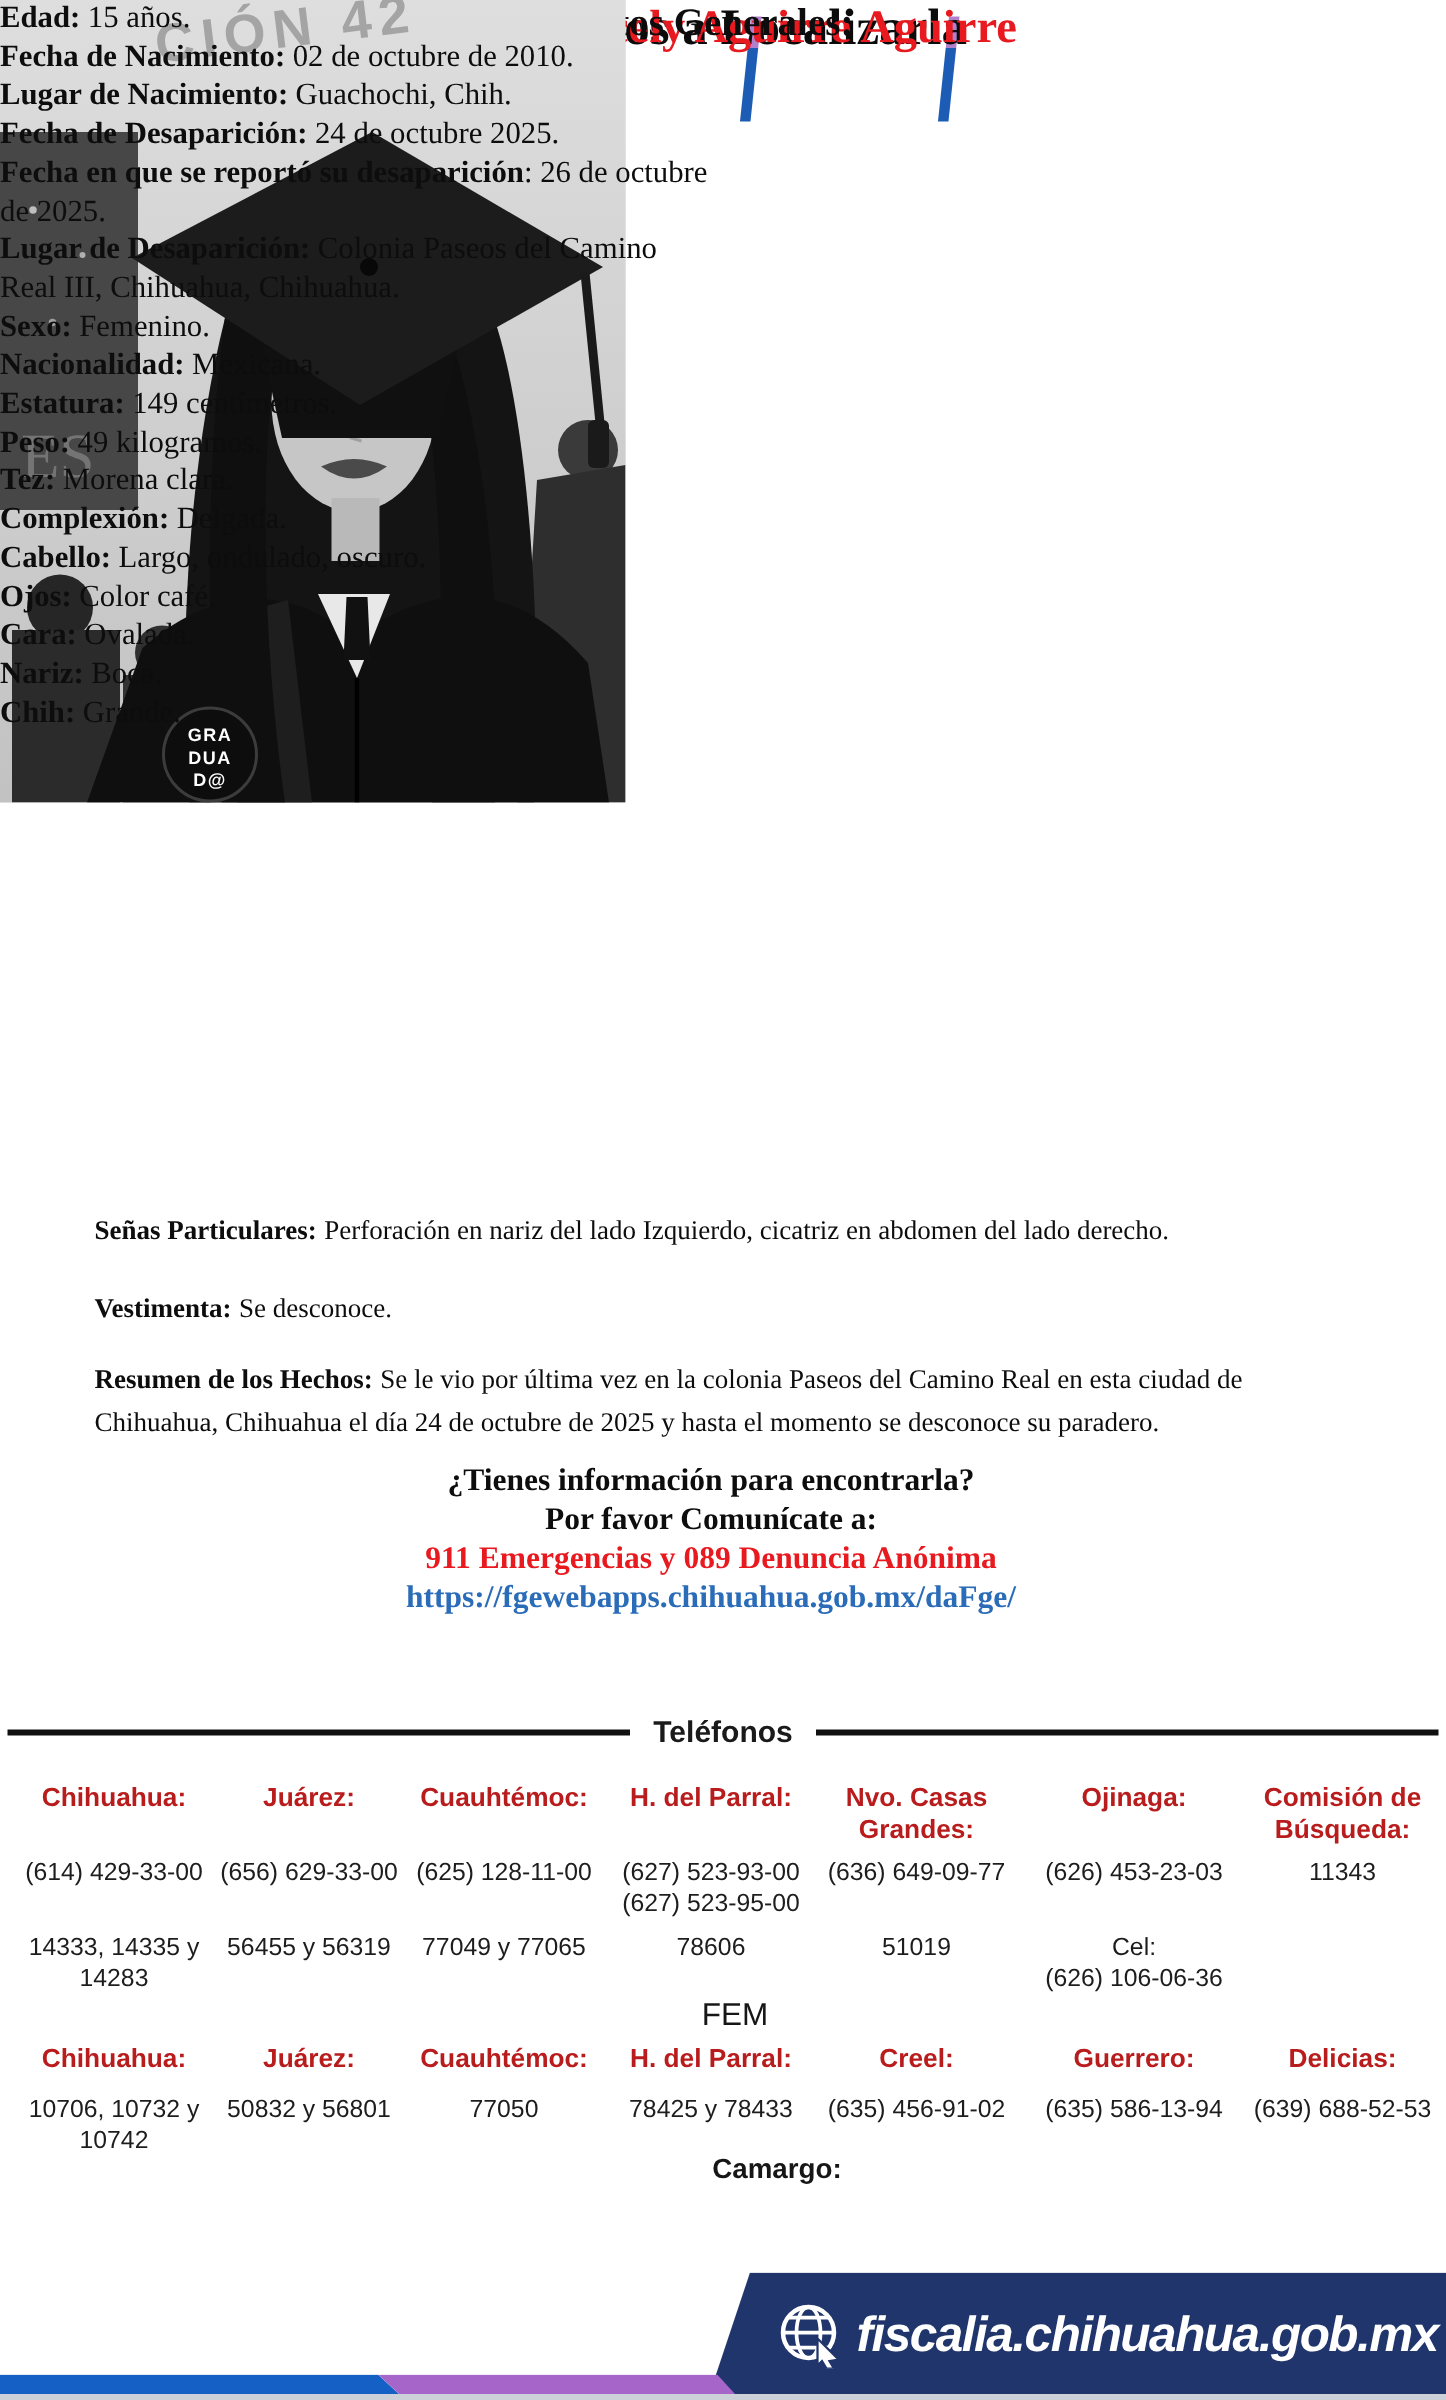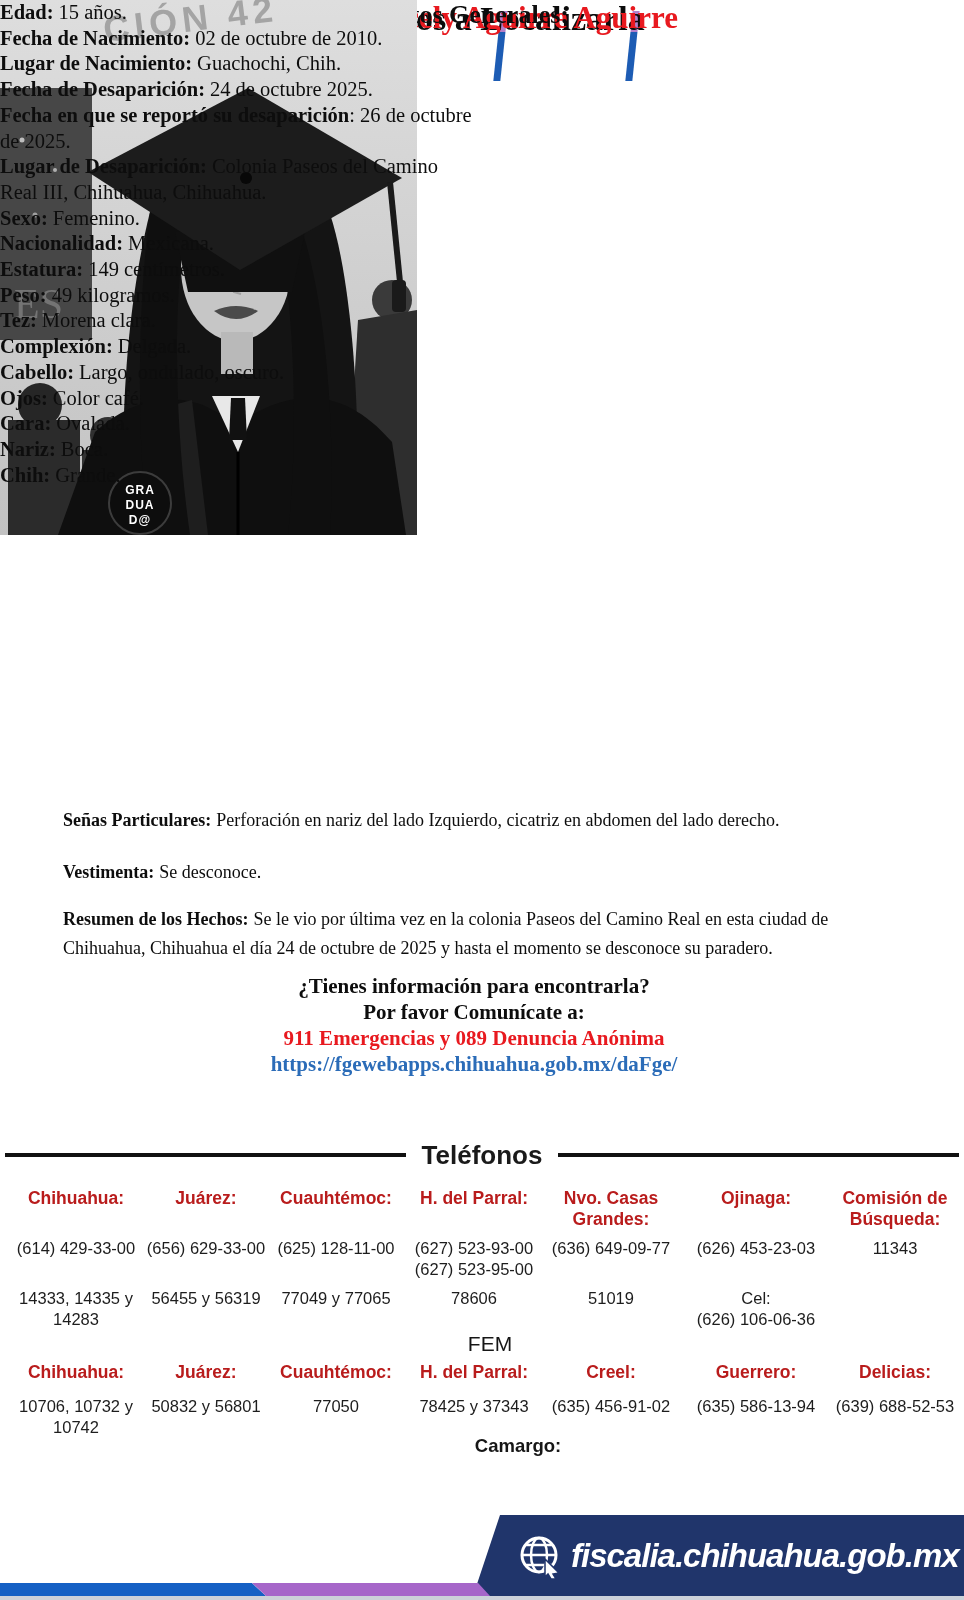--- a/index.html
+++ b/index.html
@@ -43,21 +43,21 @@
   #note-senas{top:806px;} #note-vestimenta{top:858px;} #note-resumen{top:905px;}
   .nl{font-weight:bold;margin-right:5px;}
   
   .contact-line{left:0;width:948px;text-align:center;font-weight:bold;font-size:21px;}
   #contact-q{top:974px;} #contact-call{top:1000px;}
   #contact-911{top:1026px;color:#e8191f;}
   #contact-url{top:1052px;color:#2b6cb8;cursor:pointer;}
   
   #tel-heading{left:5px;top:1142px;width:954px;height:26px;display:flex;align-items:center;}
   .tel-line{flex:1;height:4px;background:#111;}
-  #tel-title{margin:0 16px;font-weight:bold;font-size:26px;color:#1a1a1a;}
+  #tel-title{margin:0 16px;font-weight:bold;font-size:20px;color:#1a1a1a;}
   .phone-grid{left:8px;width:948px;display:grid;
     grid-template-columns:136px 124px 136px 140px 134px 156px 122px;}
   #grid-main{top:1188px;grid-template-rows:50px 50px 62px;}
   #grid-fem{top:1362px;grid-template-rows:34px 56px;}
   .city-cell{font-family:"Liberation Sans",sans-serif;font-weight:bold;font-size:17.5px;
     line-height:1.18;text-align:center;color:#b91c1c;}
   .num-cell{font-family:"Liberation Sans",sans-serif;font-size:16.5px;line-height:1.25;
     text-align:center;color:#1d1d1d;white-space:pre-line;}
   #fem-title{left:16px;top:1332px;width:948px;text-align:center;font-weight:normal;font-size:21px;
     color:#161616;}
@@ -269,21 +269,21 @@
     <div class="city-cell">Chihuahua:</div>
     <div class="city-cell">Juárez:</div>
     <div class="city-cell">Cuauhtémoc:</div>
     <div class="city-cell">H. del Parral:</div>
     <div class="city-cell">Creel:</div>
     <div class="city-cell">Guerrero:</div>
     <div class="city-cell">Delicias:</div>
     <div class="num-cell">10706, 10732 y 10742</div>
     <div class="num-cell">50832 y 56801</div>
     <div class="num-cell">77050</div>
-    <div class="num-cell">78425 y 37343</div>
+    <div class="num-cell">78425 y 78433</div>
     <div class="num-cell">(635) 456-91-02</div>
     <div class="num-cell">(635) 586-13-94</div>
     <div class="num-cell">(639) 688-52-53</div>
   </div>
 
   <div class="abs" id="camargo-label">Camargo:</div>
   <div class="abs" id="camargo-value">(648) 106-72-05</div>
 
   <div class="abs" id="footer-navy">
     <div id="footer-content">

